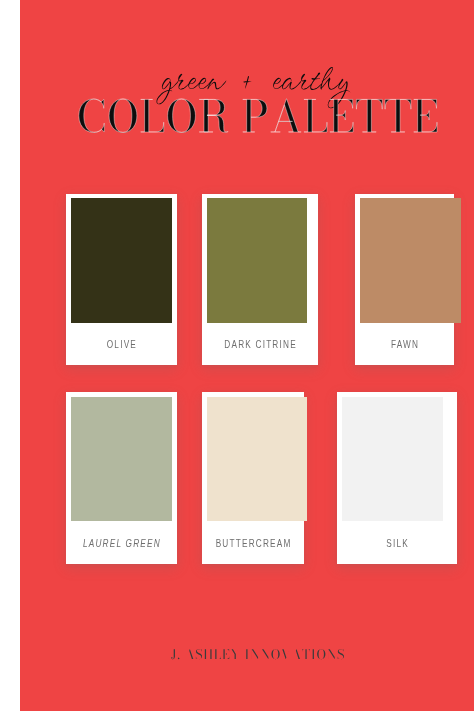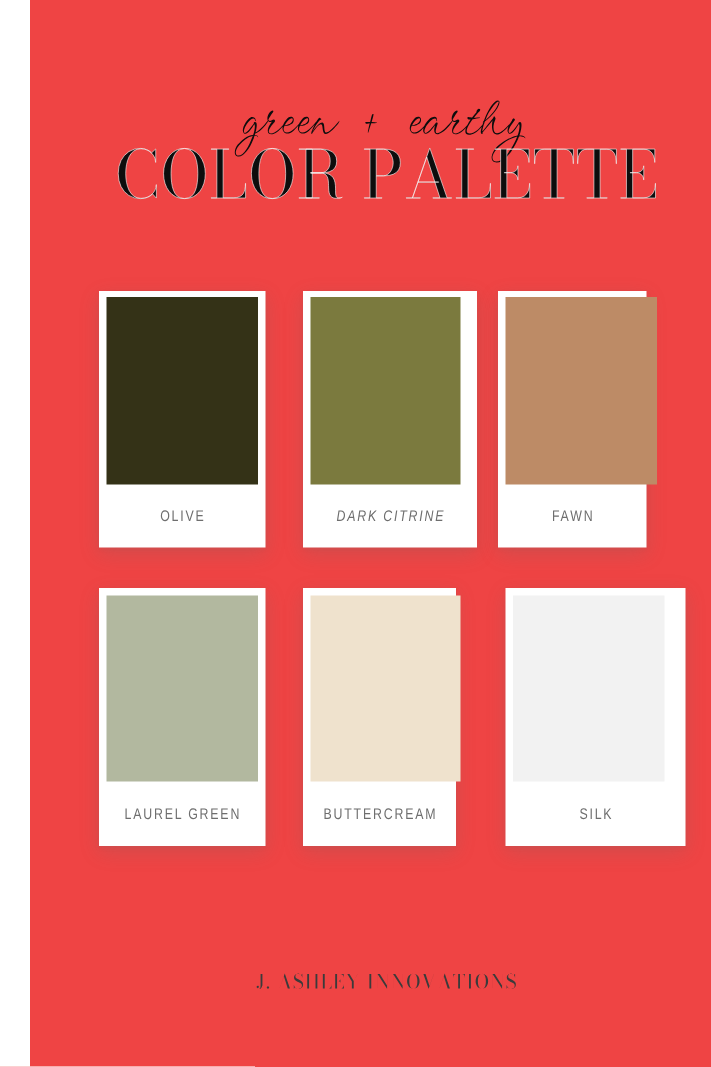--- a/index.html
+++ b/index.html
@@ -38,29 +38,29 @@
       <path d="M16.6 0.43Q12.18 0.43 8.85 -1.73Q5.52 -3.89 3.66 -7.68Q1.81 -11.46 1.81 -16.31Q1.81 -21.16 3.66 -24.95Q5.52 -28.73 8.85 -30.9Q12.18 -33.06 16.6 -33.06Q18.79 -33.06 20.74 -32.28Q22.69 -31.49 24.1 -30.1L26.73 -32.62H26.82V-23.71H26.73Q26.73 -26.36 25.34 -28.43Q23.95 -30.49 21.73 -31.67Q19.51 -32.84 17.03 -32.84Q14.2 -32.84 12.23 -31.4Q10.27 -29.95 9.08 -27.55Q7.9 -25.14 7.35 -22.22Q6.81 -19.29 6.81 -16.31Q6.81 -13.35 7.35 -10.42Q7.9 -7.48 9.08 -5.08Q10.27 -2.68 12.23 -1.23Q14.2 0.22 17.03 0.22Q19.29 0.22 21.15 -0.51Q23.01 -1.24 24.36 -2.52Q25.71 -3.81 26.44 -5.45Q27.17 -7.09 27.17 -8.92H27.25V0H27.17L24.75 -2.72Q23.34 -1.26 21.24 -0.41Q19.14 0.43 16.6 0.43Z M45.98 0.43Q42.68 0.43 40.09 -0.86Q37.5 -2.15 35.71 -4.46Q33.91 -6.76 32.98 -9.8Q32.04 -12.83 32.04 -16.31Q32.04 -19.79 33.03 -22.83Q34.02 -25.86 35.86 -28.17Q37.69 -30.47 40.26 -31.77Q42.83 -33.06 45.98 -33.06Q49.14 -33.06 51.69 -31.77Q54.25 -30.47 56.09 -28.17Q57.92 -25.86 58.9 -22.83Q59.88 -19.79 59.88 -16.31Q59.88 -12.83 58.96 -9.8Q58.03 -6.76 56.25 -4.46Q54.47 -2.15 51.88 -0.86Q49.29 0.43 45.98 0.43ZM45.98 0.35Q48.83 0.35 50.58 -1.12Q52.33 -2.59 53.27 -5.01Q54.2 -7.44 54.54 -10.4Q54.88 -13.35 54.88 -16.32Q54.88 -19.29 54.49 -22.24Q54.1 -25.19 53.11 -27.61Q52.12 -30.04 50.38 -31.5Q48.65 -32.97 45.98 -32.97Q43.31 -32.97 41.57 -31.5Q39.83 -30.04 38.84 -27.61Q37.85 -25.19 37.45 -22.24Q37.04 -19.29 37.04 -16.32Q37.04 -13.35 37.39 -10.4Q37.74 -7.44 38.68 -5.01Q39.61 -2.59 41.38 -1.12Q43.16 0.35 45.98 0.35Z M63.69 0V-0.09H67.58V-32.54H63.69V-32.62H75.63V-32.54H71.74V-0.09H78.46Q81.03 -0.09 82.64 -0.82Q84.25 -1.54 85.12 -2.86Q85.99 -4.18 86.31 -5.95Q86.64 -7.72 86.64 -9.79H86.72V0Z M104.54 0.43Q101.24 0.43 98.65 -0.86Q96.06 -2.15 94.26 -4.46Q92.47 -6.76 91.54 -9.8Q90.6 -12.83 90.6 -16.31Q90.6 -19.79 91.59 -22.83Q92.58 -25.86 94.41 -28.17Q96.24 -30.47 98.82 -31.77Q101.39 -33.06 104.54 -33.06Q107.7 -33.06 110.25 -31.77Q112.81 -30.47 114.64 -28.17Q116.48 -25.86 117.46 -22.83Q118.44 -19.79 118.44 -16.31Q118.44 -12.83 117.52 -9.8Q116.59 -6.76 114.81 -4.46Q113.02 -2.15 110.44 -0.86Q107.85 0.43 104.54 0.43ZM104.54 0.35Q107.39 0.35 109.14 -1.12Q110.89 -2.59 111.83 -5.01Q112.76 -7.44 113.1 -10.4Q113.44 -13.35 113.44 -16.32Q113.44 -19.29 113.05 -22.24Q112.65 -25.19 111.66 -27.61Q110.68 -30.04 108.94 -31.5Q107.21 -32.97 104.54 -32.97Q101.87 -32.97 100.13 -31.5Q98.39 -30.04 97.4 -27.61Q96.41 -25.19 96 -22.24Q95.6 -19.29 95.6 -16.32Q95.6 -13.35 95.95 -10.4Q96.3 -7.44 97.23 -5.01Q98.17 -2.59 99.94 -1.12Q101.71 0.35 104.54 0.35Z M130.08 -16.7V-16.79H136.6Q138.69 -16.79 140.15 -17.75Q141.61 -18.7 142.37 -20.46Q143.13 -22.21 143.13 -24.58Q143.13 -26.95 142.37 -28.74Q141.61 -30.54 140.15 -31.54Q138.68 -32.54 136.6 -32.54H122.25V-32.62H136.6Q139.89 -32.62 142.34 -31.79Q144.78 -30.95 146.13 -29.18Q147.48 -27.4 147.48 -24.58Q147.48 -21.75 146.22 -20.02Q144.96 -18.28 142.53 -17.49Q140.11 -16.7 136.6 -16.7ZM122.25 0V-0.09H135.95V0ZM127.01 -0.04V-32.58H131.17V-0.04ZM147.26 0.22Q145.37 0.22 144.32 -0.49Q143.26 -1.21 142.78 -2.42Q142.3 -3.63 142.18 -5.13Q142.06 -6.63 142.04 -8.24Q142.02 -9.85 141.87 -11.35Q141.72 -12.85 141.19 -14.07Q140.67 -15.28 139.53 -15.99Q138.39 -16.7 136.39 -16.7H130.08V-16.79H137.26Q140.45 -16.79 142.34 -15.88Q144.22 -14.96 145.14 -13.47Q146.07 -11.98 146.37 -10.19Q146.68 -8.4 146.69 -6.6Q146.7 -4.81 146.74 -3.32Q146.78 -1.83 147.2 -0.91Q147.61 0 148.76 0Q149.46 0 150.07 -0.15Q150.68 -0.3 151.13 -0.52L151.18 -0.48Q150.66 -0.2 149.68 0.01Q148.7 0.22 147.26 0.22Z M178.6 -32.62Q182.53 -32.62 185.03 -31.52Q187.53 -30.41 188.73 -28.36Q189.92 -26.32 189.92 -23.49Q189.92 -20.66 188.73 -18.72Q187.53 -16.77 185.03 -15.76Q182.54 -14.75 178.59 -14.75H173.83V-0.09H177.72V0H165.78V-0.09H169.67V-32.54H165.78V-32.62ZM173.83 -14.83H178.59Q180.16 -14.83 181.37 -15.63Q182.59 -16.42 183.42 -17.72Q184.24 -19.01 184.68 -20.52Q185.11 -22.03 185.11 -23.49Q185.11 -24.95 184.68 -26.52Q184.24 -28.1 183.42 -29.47Q182.59 -30.84 181.38 -31.69Q180.16 -32.54 178.59 -32.54H173.83Z M201.63 -10.57V-10.66H215.46V-10.57ZM209.57 -33.28 221.07 -0.09H224.16V0H211.54V-0.09H216.31L207.52 -27.32L197.99 -0.09H203.28V0H193.71V-0.09H197.91L209.48 -33.28Z M226.95 0V-0.09H230.84V-32.54H226.95V-32.62H238.89V-32.54H235V-0.09H241.72Q244.28 -0.09 245.89 -0.82Q247.5 -1.54 248.37 -2.86Q249.24 -4.18 249.57 -5.95Q249.89 -7.72 249.89 -9.79H249.98V0Z M252.86 0V-0.09H256.75V-32.54H252.86V-32.62H275.67V-23.71H275.61Q275.61 -26.03 274.84 -28.05Q274.08 -30.06 272.46 -31.3Q270.84 -32.54 268.3 -32.54H260.9V-0.09H267.86Q270.84 -0.09 272.64 -1.36Q274.43 -2.63 275.24 -4.83Q276.04 -7.03 276.04 -9.79H276.13V0ZM268.21 -12.09Q268.21 -13.55 267.56 -14.62Q266.91 -15.68 265.83 -16.26Q264.75 -16.83 263.51 -16.83H259.16V-16.92H263.51Q264.75 -16.92 265.83 -17.44Q266.91 -17.97 267.56 -18.98Q268.21 -19.99 268.21 -21.45H268.3V-12.09Z M285.48 0V-0.09H290.27V-32.54H285.9Q283.98 -32.54 282.74 -31.81Q281.5 -31.08 280.79 -29.76Q280.07 -28.45 279.78 -26.68Q279.48 -24.9 279.48 -22.84H279.39V-32.62H305.28V-22.84H305.17Q305.17 -24.9 304.87 -26.68Q304.58 -28.45 303.86 -29.76Q303.15 -31.08 301.89 -31.81Q300.64 -32.54 298.74 -32.54H294.4V-0.09H299.19V0Z M314.15 0V-0.09H318.94V-32.54H314.57Q312.65 -32.54 311.41 -31.81Q310.17 -31.08 309.46 -29.76Q308.74 -28.45 308.45 -26.68Q308.15 -24.9 308.15 -22.84H308.06V-32.62H333.95V-22.84H333.84Q333.84 -24.9 333.54 -26.68Q333.25 -28.45 332.53 -29.76Q331.82 -31.08 330.57 -31.81Q329.31 -32.54 327.41 -32.54H323.07V-0.09H327.86V0Z M336.74 0V-0.09H340.63V-32.54H336.74V-32.62H359.55V-23.71H359.49Q359.49 -26.03 358.72 -28.05Q357.96 -30.06 356.34 -31.3Q354.72 -32.54 352.18 -32.54H344.78V-0.09H351.74Q354.72 -0.09 356.52 -1.36Q358.31 -2.63 359.12 -4.83Q359.92 -7.03 359.92 -9.79H360.01V0ZM352.09 -12.09Q352.09 -13.55 351.44 -14.62Q350.79 -15.68 349.71 -16.26Q348.63 -16.83 347.39 -16.83H343.04V-16.92H347.39Q348.63 -16.92 349.71 -17.44Q350.79 -17.97 351.44 -18.98Q352.09 -19.99 352.09 -21.45H352.18V-12.09Z"></path>
     </svg>
 
   </div>
 
   <div class="grid">
       <div class="card" style="left:46.4px;top:193.8px;width:110.6px;height:171.6px;">
         <div class="swatch" style="left:5px;top:4.5px;width:100.6px;height:124.4px;background:#343217;"></div>
         <div class="label" style="top:145.6px;">OLIVE</div>
       </div>
-      <div class="card" style="left:181.9px;top:193.8px;width:116px;height:171.6px;font-style:italic;">
+      <div class="card" style="left:181.9px;top:193.8px;width:116px;height:171.6px;">
         <div class="swatch" style="left:5px;top:4.5px;width:100.6px;height:124.4px;background:#7B7A3E;"></div>
         <div class="label" style="top:145.6px;">DARK CITRINE</div>
       </div>
-      <div class="card" style="left:312px;top:193.8px;width:99px;height:171.6px;">
+      <div class="card" style="left:335px;top:193.8px;width:99px;height:171.6px;">
         <div class="swatch" style="left:5px;top:4.5px;width:100.6px;height:124.4px;background:#BD8B66;"></div>
         <div class="label" style="top:145.6px;">FAWN</div>
       </div>
-      <div class="card" style="left:46.4px;top:392.3px;width:110.6px;height:171.6px;">
+      <div class="card" style="left:46.4px;top:392.3px;width:110.6px;height:171.6px;font-style:italic;">
         <div class="swatch" style="left:5px;top:4.5px;width:100.6px;height:124.4px;background:#B2B89F;"></div>
         <div class="label" style="top:145.6px;">LAUREL GREEN</div>
       </div>
       <div class="card" style="left:181.9px;top:392.3px;width:102px;height:171.6px;">
         <div class="swatch" style="left:5px;top:4.5px;width:100.6px;height:124.4px;background:#EFE2CD;"></div>
         <div class="label" style="top:145.6px;">BUTTERCREAM</div>
       </div>
       <div class="card" style="left:317.4px;top:392.3px;width:120px;height:171.6px;">
         <div class="swatch" style="left:5px;top:4.5px;width:100.6px;height:124.4px;background:#F2F2F2;"></div>
         <div class="label" style="top:145.6px;">SILK</div>

